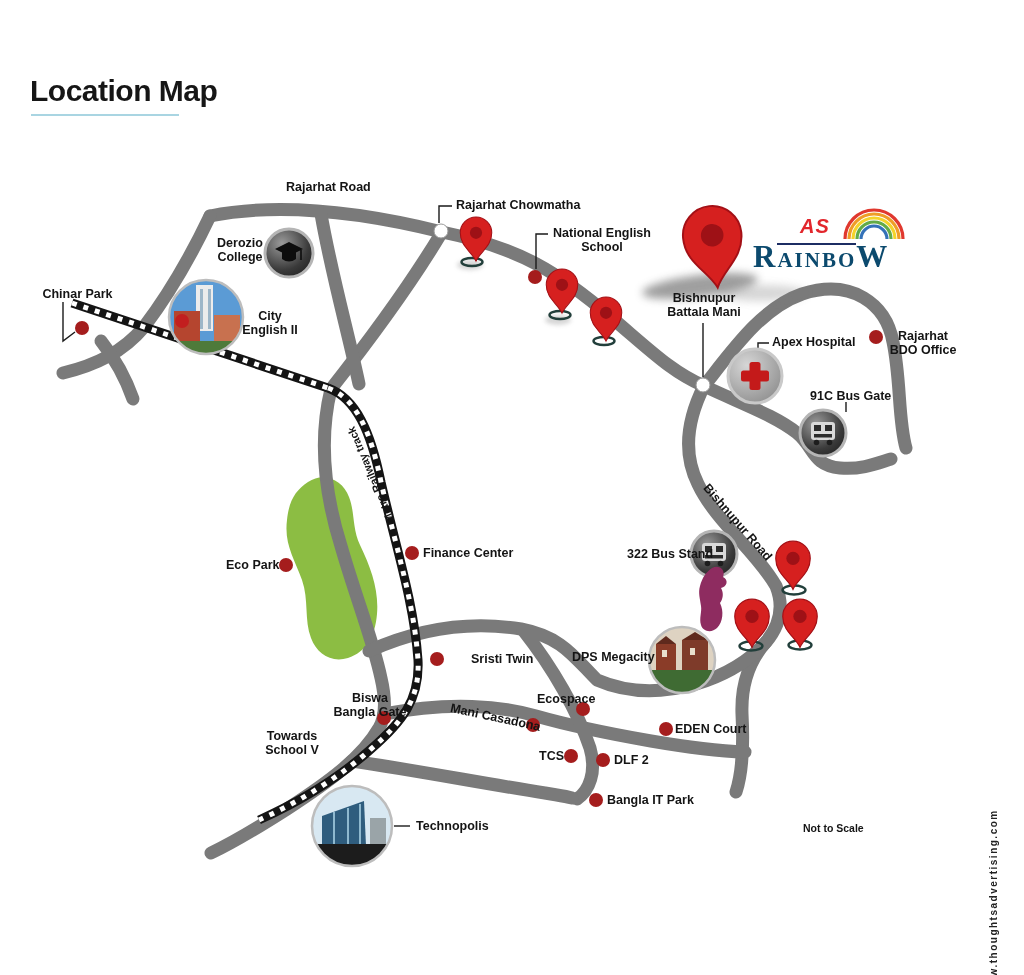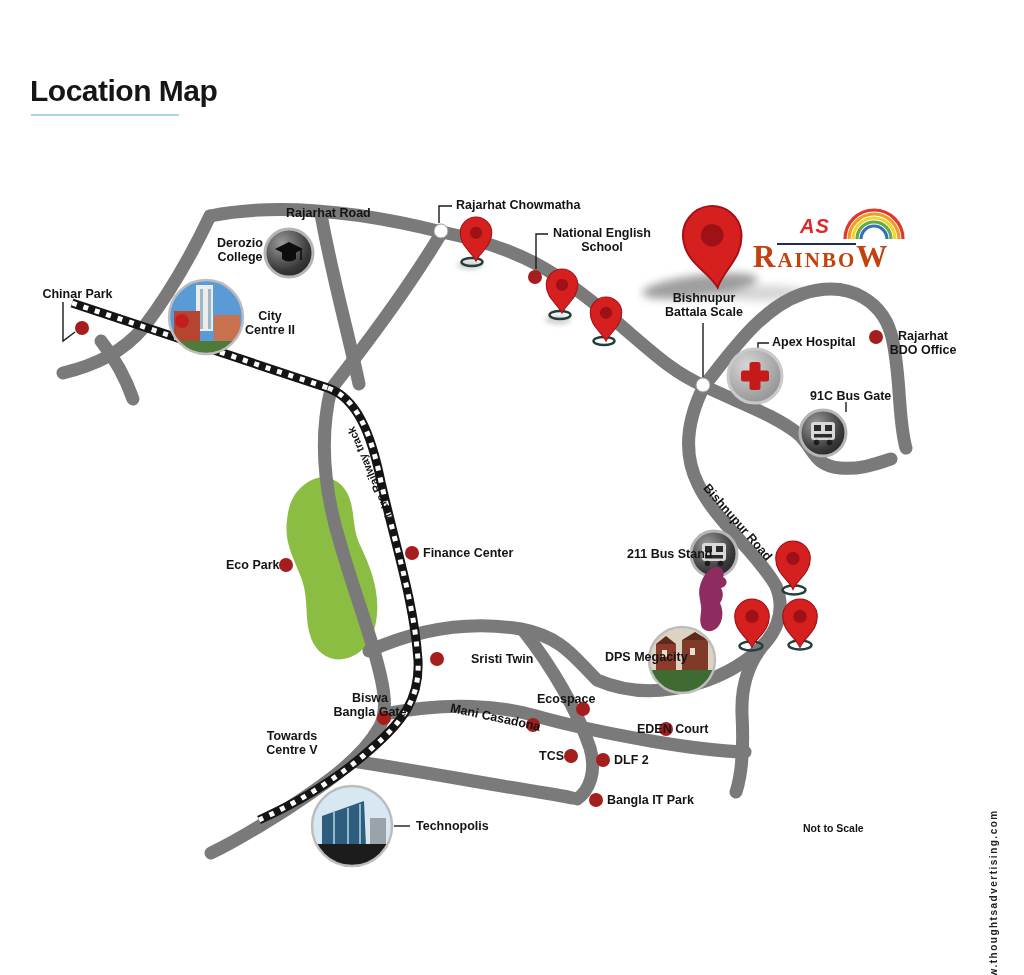--- a/index.html
+++ b/index.html
@@ -223,54 +223,54 @@
 
   <div id="logo">
     <div id="logo-as" style="color:#e2262c;">AS</div>
     <svg width="66" height="34" style="position:absolute;left:96px;top:2px;" viewBox="0 0 66 34">
       <path d="M4,32 A29,29 0 0 1 62,32" fill="none" stroke="#e0382e" stroke-width="3.2"></path>
       <path d="M8,32 A25,25 0 0 1 58,32" fill="none" stroke="#ef9d27" stroke-width="3.2"></path>
       <path d="M12,32 A21,21 0 0 1 54,32" fill="none" stroke="#f4d32b" stroke-width="3.2"></path>
       <path d="M16,32 A17,17 0 0 1 50,32" fill="none" stroke="#63ab47" stroke-width="3.2"></path>
       <path d="M20,32 A13,13 0 0 1 46,32" fill="none" stroke="#3472b8" stroke-width="3.2"></path>
     </svg>
-    <div id="logo-name" style="color:#c2410c;">
+    <div id="logo-name" style="color:#0c4a6e;">
       <span class="big">R</span><span class="mid">AINBO</span><span class="big">W</span>
     </div>
   </div>
 
   <div class="lbl c" style="left:30px;top:287px;width:95px;">Chinar Park</div>
   <div class="lbl c" style="left:205px;top:236px;width:70px;">Derozio
 College</div>
   <div class="lbl c" style="left:240px;top:309px;width:60px;">City
-Centre II</div>
-  <div class="lbl" style="left:286px;top:206px;text-align:right;">Rajarhat Road</div>
+English II</div>
+  <div class="lbl" style="left:286px;top:180px;text-align:right;">Rajarhat Road</div>
   <div class="lbl" style="left:456px;top:198px;">Rajarhat Chowmatha</div>
   <div class="lbl c" style="left:543px;top:226px;width:118px;">National English
 School</div>
   <div class="lbl c" style="left:656px;top:291px;width:96px;">Bishnupur
-Battala Scale</div>
+Battala Mani</div>
   <div class="lbl" style="left:772px;top:335px;">Apex Hospital</div>
   <div class="lbl c" style="left:884px;top:329px;width:78px;">Rajarhat
 BDO Office</div>
   <div class="lbl" style="left:810px;top:389px;">91C Bus Gate</div>
   <div class="lbl" id="metro-lbl" style="left:391px;top:516px;">Metro Railway track</div>
   <div class="lbl" style="left:423px;top:546px;">Finance Center</div>
   <div class="lbl" style="left:226px;top:558px;">Eco Park</div>
-  <div class="lbl" style="left:627px;top:547px;">211 Bus Stand</div>
+  <div class="lbl" style="left:627px;top:547px;">322 Bus Stand</div>
   <div class="lbl" id="bishnupur-lbl" style="left:711px;top:481px;">Bishnupur Road</div>
   <div class="lbl" style="left:471px;top:652px;">Sristi Twin</div>
-  <div class="lbl" style="left:605px;top:650px;">DPS Megacity</div>
+  <div class="lbl" style="left:572px;top:650px;">DPS Megacity</div>
   <div class="lbl c" style="left:328px;top:691px;width:84px;">Biswa
 Bangla Gate</div>
   <div class="lbl" id="mani-lbl" style="left:452px;top:701px;">Mani Casadona</div>
   <div class="lbl" style="left:537px;top:692px;">Ecospace</div>
-  <div class="lbl" style="left:637px;top:722px;">EDEN Court</div>
+  <div class="lbl" style="left:675px;top:722px;">EDEN Court</div>
   <div class="lbl" style="left:539px;top:749px;">TCS</div>
   <div class="lbl" style="left:614px;top:753px;">DLF 2</div>
   <div class="lbl" style="left:607px;top:793px;">Bangla IT Park</div>
   <div class="lbl c" style="left:252px;top:729px;width:80px;">Towards
-Centre V</div>
+School V</div>
   <div class="lbl" style="left:416px;top:819px;">Technopolis</div>
   <div class="lbl" id="not-to-scale" style="left:759px;top:822px;padding-left:44px;">Not to Scale</div>
   <div id="website">www.thoughtsadvertising.com</div>
 
 </div>
 
 </body></html>

